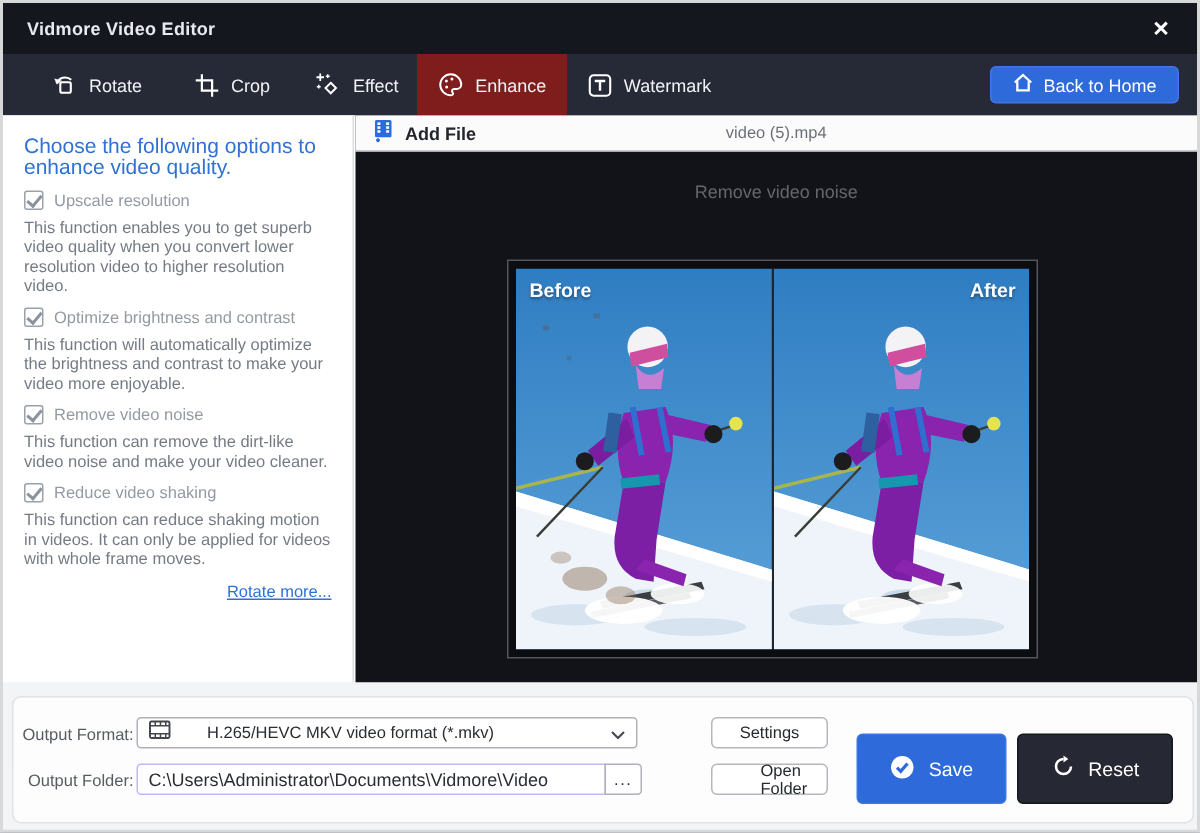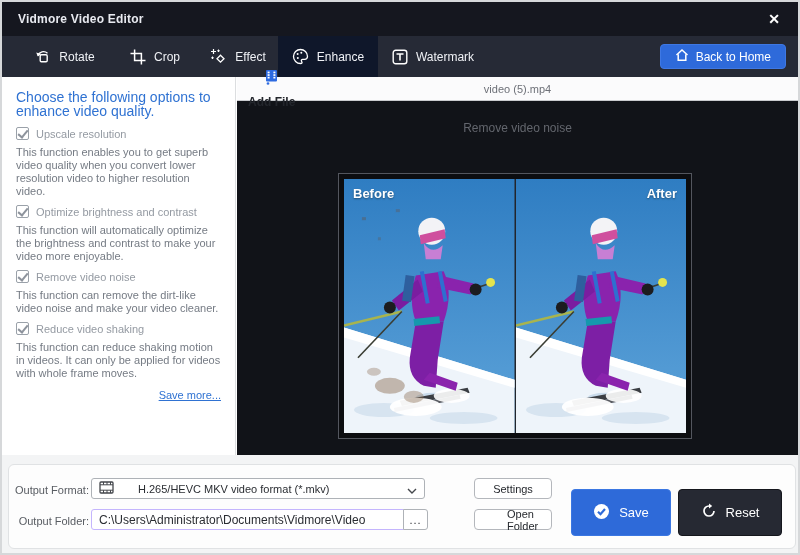--- a/index.html
+++ b/index.html
@@ -15,42 +15,42 @@
   .titlebar .title { color:#e8eaf0; font-size:12px; font-weight:bold; padding-left:16px; letter-spacing:.2px; }
   .close-btn { position:absolute; right:14px; top:7px; width:20px; height:20px; color:#ffffff; font-size:14px; font-weight:bold; display:flex; align-items:center; justify-content:center; cursor:pointer; }
 
   
   .toolbar { position:absolute; left:0; top:34px; width:100%; height:41px; background:#262a36; display:flex; align-items:stretch; }
   .tab { display:flex; align-items:center; justify-content:center; gap:8px; color:#f0f2f6; font-size:12px; cursor:pointer; }
   .tab svg { display:block; }
   .tab-rotate { width:94px; margin-left:16px; }
   .tab-crop { width:86px; }
   .tab-effect { width:80px; }
-  .tab-enhance { width:100px; background:#0f172a; }
+  .tab-enhance { width:100px; background:#7f1d1d; }
   .tab-watermark { width:110px; }
   .back-home {
     position:absolute; right:12px; top:8px; height:25px; padding:0 14px;
     background:#2e6ada; border:1px solid #3e78e4; border-radius:4px;
     display:flex; align-items:center; gap:7px; color:#fff; font-size:12px; cursor:pointer;
   }
 
   
   .content { position:absolute; left:0; top:75px; width:100%; height:378px; background:#fff; }
   .sidebar { position:absolute; left:0; top:0; width:234px; height:100%; background:#ffffff; border-right:1px solid #dcdee0; padding:13px 14px 0 14px; overflow:hidden; }
   .intro { color:#2f72d2; font-size:14px; line-height:14px; margin-bottom:9px; }
   .opt-row { display:flex; align-items:center; gap:7px; margin:7px 0 6px 0; }
   .checkbox { width:13px; height:13px; border:1px solid #9aa1a9; border-radius:2px; background:#fff; position:relative; flex:0 0 auto; cursor:pointer; }
   .checkbox::after { content:""; position:absolute; left:3px; top:0px; width:4px; height:8px; border:solid #8d939c; border-width:0 2px 2px 0; transform:rotate(40deg); }
   .opt-label { color:#949aa2; font-size:11px; }
   .opt-desc { color:#757b84; font-size:11px; line-height:13px; }
   .learn-more { display:block; text-align:right; color:#2f72d2; font-size:11px; text-decoration:underline; margin-top:9px; cursor:pointer; }
 
   .main { position:absolute; left:235px; top:0; right:0; height:100%; background:#111318; }
   .addfile-bar { position:absolute; left:0; top:0; width:100%; height:24px; background:#fbfbfc; border-bottom:1px solid #c9cbce; display:flex; align-items:center; }
-  .addfile-btn { display:flex; align-items:center; gap:7px; padding-left:11px; color:#23262c; font-size:12px; font-weight:bold; cursor:pointer;flex-direction:column; }
+  .addfile-btn { display:flex; align-items:center; gap:7px; padding-left:11px; color:#23262c; font-size:12px; font-weight:bold; cursor:pointer; }
   .filename { position:absolute; left:0; top:0; width:100%; height:24px; display:flex; align-items:center; justify-content:center; color:#6d7077; font-size:11px; pointer-events:none; }
 
   .video-area { position:absolute; left:0; top:24px; right:0; bottom:0; }
   .preview-caption { position:absolute; top:20px; width:100%; text-align:center; color:#63666d; font-size:12px; }
 
   .preview-frame { position:absolute; left:101px; top:72px; width:354px; height:266px; background:#0c0d10; border:1px solid #53565e; padding:5px; }
   .halves { position:relative; width:100%; height:100%; background:#22252c; display:flex; gap:1px; }
   .half { position:relative; flex:1 1 0; overflow:hidden; }
   .half svg { display:block; width:100%; height:100%; }
   .ba-label { position:absolute; top:7px; color:#ffffff; font-size:13px; font-weight:bold; text-shadow:0 1px 2px rgba(0,0,0,.4); }
@@ -166,21 +166,21 @@
         <span class="opt-label">Remove video noise</span>
       </div>
       <div class="opt-desc">This function can remove the dirt-like video noise and make your video cleaner.</div>
 
       <div class="opt-row">
         <span class="checkbox"></span>
         <span class="opt-label">Reduce video shaking</span>
       </div>
       <div class="opt-desc">This function can reduce shaking motion in videos. It can only be applied for videos with whole frame moves.</div>
 
-      <a class="learn-more">Save more...</a>
+      <a class="learn-more">Rotate more...</a>
     </div>
 
     <div class="main">
       <div class="addfile-bar">
         <span class="filename">video (5).mp4</span>
         <div class="addfile-btn">
           <span><svg width="15" height="16" viewBox="0 0 15 16">
                 <rect x="2" y="1" width="11" height="11.5" rx="1" fill="#2d6ae0"></rect>
                 <rect x="3.6" y="2.6" width="2" height="1.7" fill="#fff"></rect>
                 <rect x="3.6" y="5.2" width="2" height="1.7" fill="#fff"></rect>

